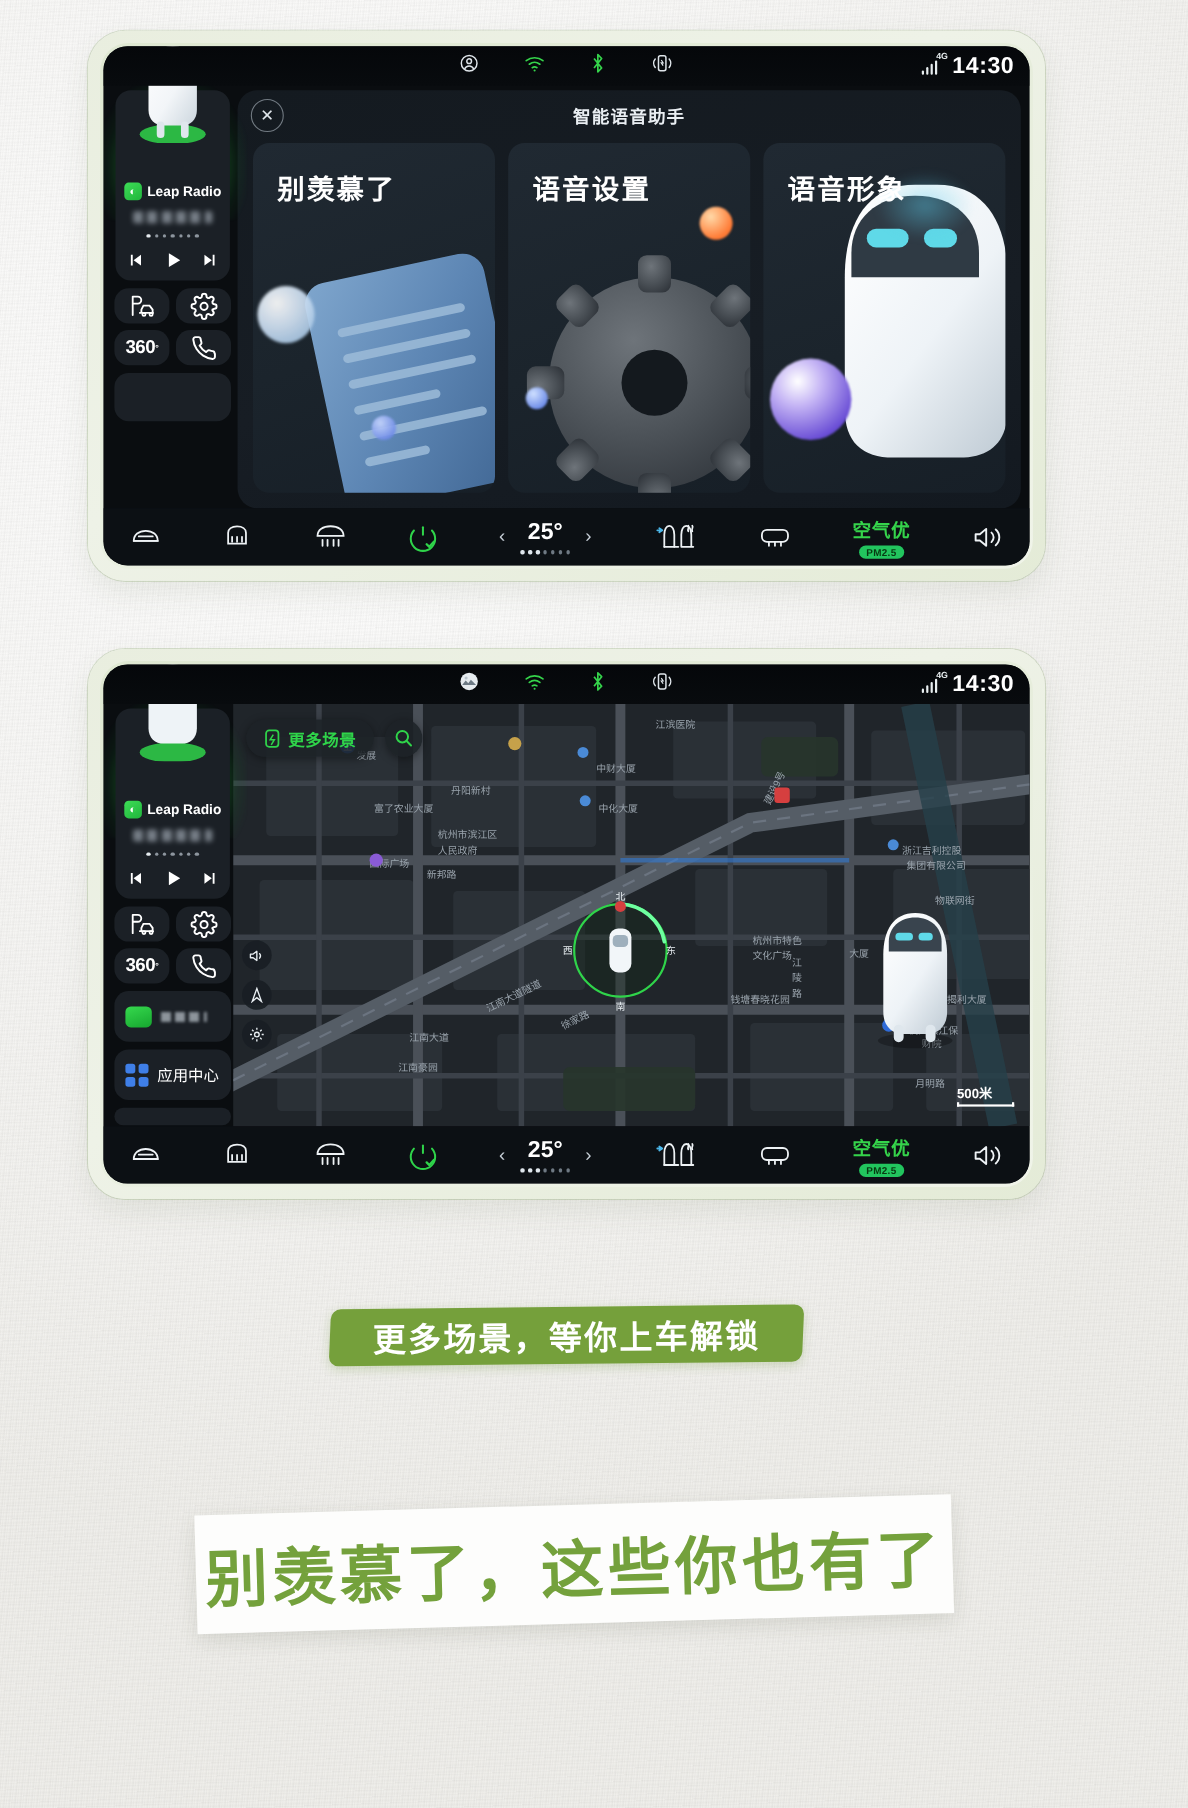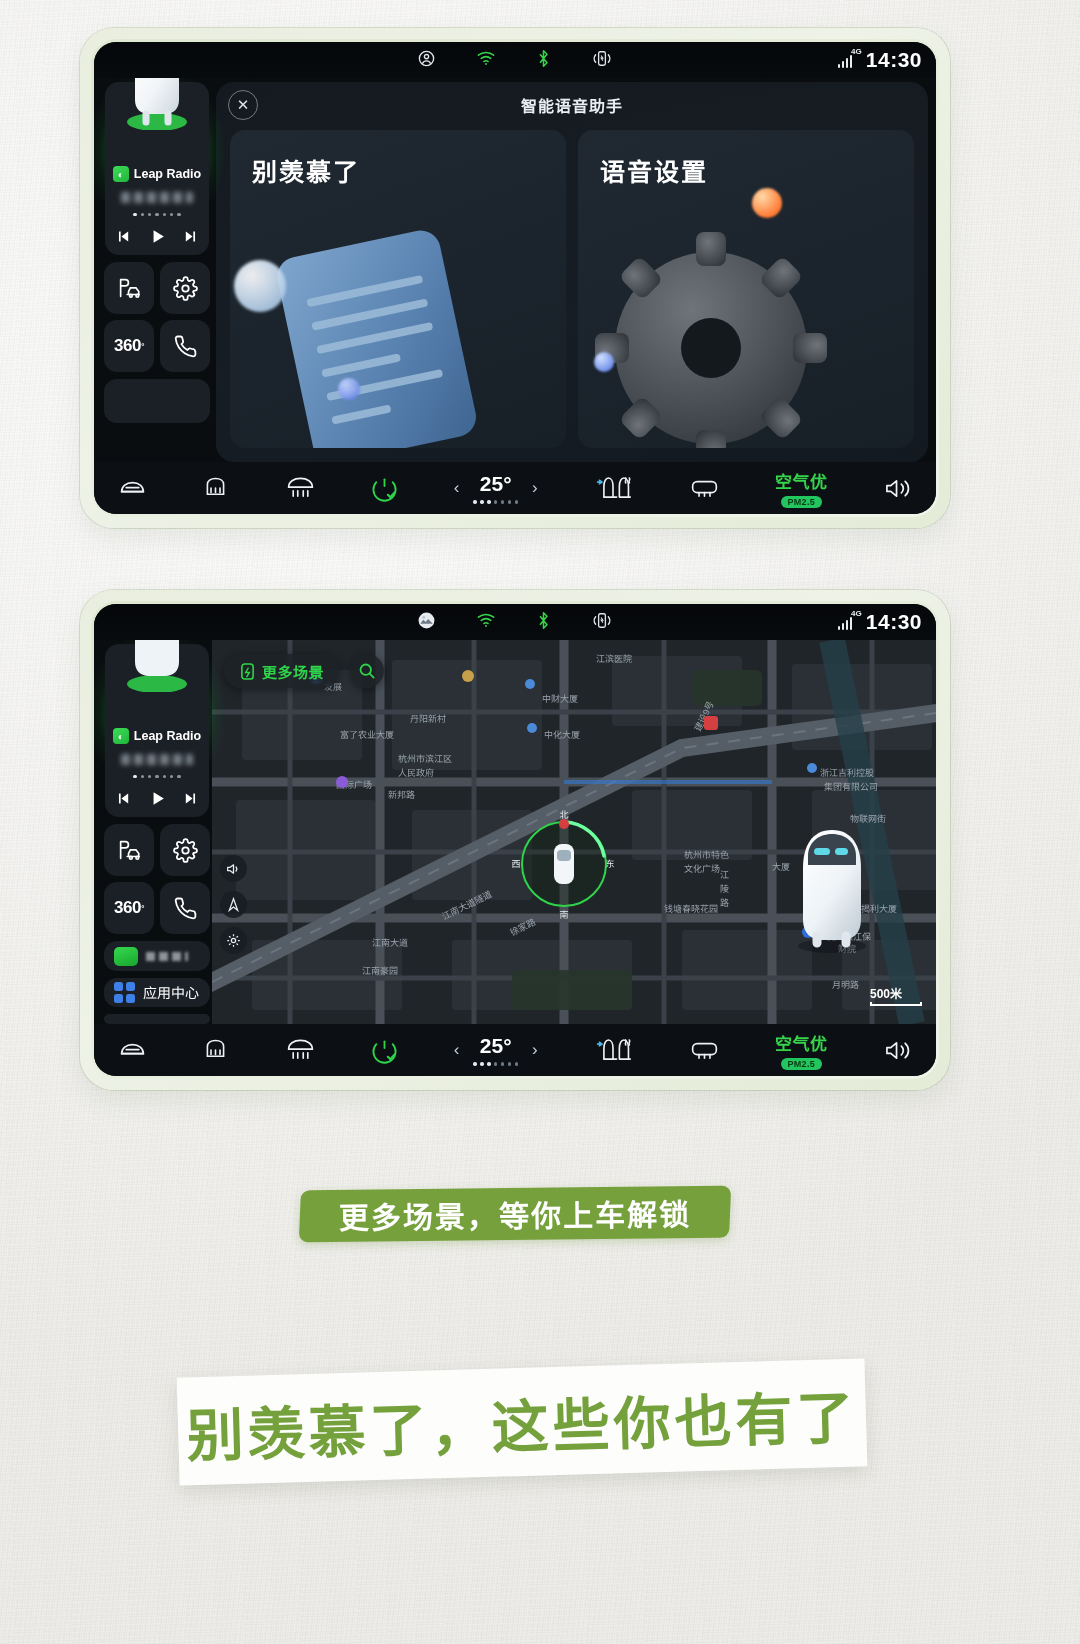--- a/index.html
+++ b/index.html
@@ -94,21 +94,21 @@
     background:repeating-linear-gradient(90deg,#9aa3ad 0 9px, transparent 9px 13px);
     filter:blur(2.4px); opacity:.72; border-radius:2px;
   }
   .dots{ display:flex; gap:4px; margin-top:5px; }
   .dots i{ width:3.4px;height:3.4px;border-radius:50%;background:#8d959e; }
   .dots i.on{ background:#e6ebef; }
   .mctrl{ display:flex; align-items:center; justify-content:space-between; width:86px; margin-top:6px; }
   .mctrl span{ color:#fff; display:flex; }
   .tile-grid{ display:grid; grid-template-columns:50px 50px; gap:6px; }
   .tile{
-    width:50px;height:52px;border-radius:13px;background:#1b2026;
+    width:50px;height:32px;border-radius:13px;background:#1b2026;
     display:flex;align-items:center;justify-content:center;color:#fff;
   }
   .tile-360{ font-size:17px; font-weight:bold; letter-spacing:-.4px; }
   .tile-360 sup{ font-size:8px; }
   .wide-tile{
     width:106px;height:46px;border-radius:13px;background:#1b2026;
     display:flex;align-items:center;gap:8px;padding-left:10px;
   }
   .wide-tile.stub{ height:44px; }
   .green-chip{ width:24px;height:19px;border-radius:5px;background:linear-gradient(160deg,#36d94e,#16a62f); filter:blur(.6px); }
@@ -408,20 +408,38 @@
                       <rect x="-15" y="-116" width="30" height="34" rx="8" transform="rotate(315)"></rect>
                     </g>
                   </g>
                   <circle r="30" fill="#14191e"></circle>
                 </g>
               </svg>
               <div class="orb" style="left:174px;top:58px;width:30px;height:30px;background:radial-gradient(circle at 34% 30%,#ffd9a8,#ff7a34 70%);filter:blur(1.1px);"></div>
               <div class="orb" style="left:16px;top:222px;width:20px;height:20px;background:radial-gradient(circle at 35% 30%,#cfe0ff,#4a6ee0);filter:blur(1px);"></div>
             </div>
 
+            <div class="va-card">
+              <h3>语音形象</h3>
+              <svg style="position:absolute;right:-30px;top:28px;" width="230" height="290" viewBox="0 0 230 290">
+                <defs>
+                  <linearGradient id="mb2" x1="0.1" y1="0" x2="0.9" y2="1">
+                    <stop offset="0" stop-color="#ffffff"></stop>
+                      <stop offset="0.55" stop-color="#eef3f7"></stop>
+                      <stop offset="1" stop-color="#c3ced7"></stop>
+                  </linearGradient>
+                </defs>
+                <path d="M118 10c-44 0-64 36-64 84v120c0 30 16 44 44 44h60c28 0 44-14 44-44V94c0-48-20-84-64-84z" fill="url(#mb2)"></path>
+                <path d="M60 72c0-30 22-52 58-52s58 22 58 52v22H60z" fill="#2f3a44"></path>
+                <rect x="74" y="50" width="38" height="17" rx="8.5" fill="#5fd9e8"></rect>
+                <rect x="126" y="50" width="30" height="17" rx="8.5" fill="#5fd9e8"></rect>
+              </svg>
+              <div class="orb" style="left:6px;top:196px;width:74px;height:74px;background:radial-gradient(circle at 34% 28%,#ffffff 0%,#c6b6f5 30%,#6b4fd6 75%,#3b2a9a 100%);filter:blur(.8px);"></div>
+              <div class="orb" style="right:28px;top:26px;width:90px;height:62px;background:radial-gradient(ellipse at 50% 50%,rgba(90,200,230,.45),rgba(90,200,230,0) 70%);filter:blur(4px);"></div>
+            </div>
           </div>
         </div>
 
         <div class="climate">
           <span class="cl-item">
             <svg width="29" height="24" viewBox="0 0 32 26" fill="none" stroke="#eef2f5" stroke-width="1.8" stroke-linecap="round">
                 <path d="M4 17c0-6 5-10 12-10s12 4 12 10z"></path>
                 <path d="M4 17h24"></path>
                 <path d="M9 12.6h14"></path>
               </svg>

